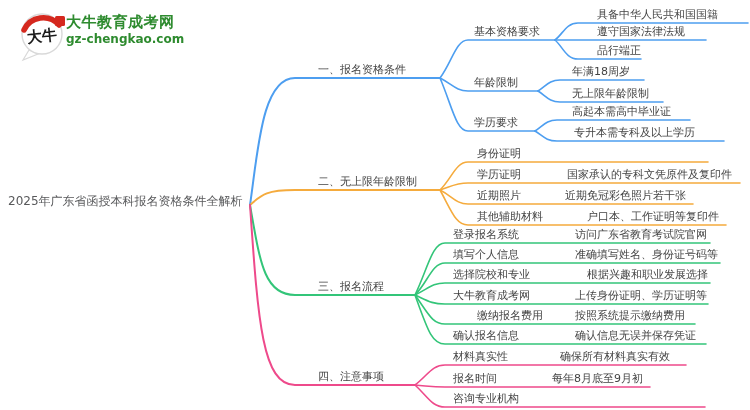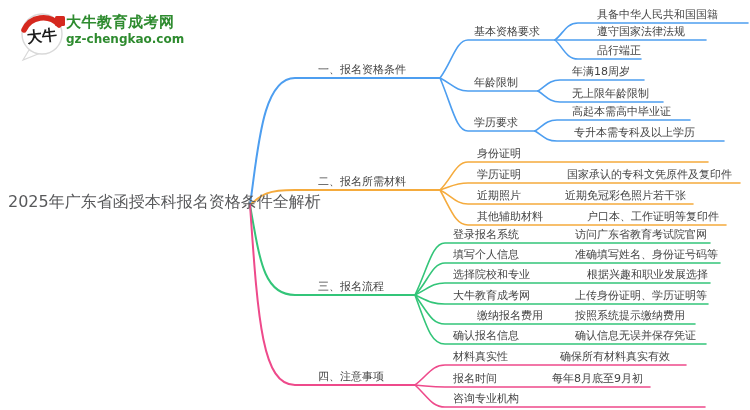--- a/index.html
+++ b/index.html
@@ -7,21 +7,21 @@
          font-family:"DejaVu Sans","Liberation Sans",sans-serif;}
   svg.wires{position:absolute;left:0;top:0;width:750px;height:410px;}
   .wires path{fill:none;stroke-linecap:round;}
   .c1{stroke:#4d9ef0;}
   .c2{stroke:#f5ab3d;}
   .c3{stroke:#33c579;}
   .c4{stroke:#ee4a8b;}
   .w2{stroke-width:2px;}
   .w1{stroke-width:1.6px;}
   .n{position:absolute;font-size:11px;line-height:13px;color:#434343;white-space:nowrap;}
-  .root-title{font-size:16px;color:#58595b;}
+  .root-title{font-size:12px;color:#58595b;}
   .logo-name{position:absolute;left:66px;top:13px;font-size:15px;font-weight:bold;color:#2e8b2f;letter-spacing:.5px;}
   .logo-url{position:absolute;left:66px;top:32px;font-size:12px;font-weight:bold;color:#2e8b2f;}
   .logo-svg{position:absolute;left:12px;top:6px;}
 </style>
 </head>
 <body>
 
 <div class="stage">
 
   <svg class="wires" viewBox="0 0 750 410">
@@ -79,21 +79,21 @@
   <div class="n" style="left:597px;top:8px;">具备中华人民共和国国籍</div>
   <div class="n" style="left:597px;top:25px;">遵守国家法律法规</div>
   <div class="n" style="left:597px;top:44px;">品行端正</div>
   <div class="n" style="left:474px;top:76px;">年龄限制</div>
   <div class="n" style="left:572px;top:65px;">年满18周岁</div>
   <div class="n" style="left:572px;top:87px;">无上限年龄限制</div>
   <div class="n" style="left:474px;top:116px;">学历要求</div>
   <div class="n" style="left:572px;top:105px;">高起本需高中毕业证</div>
   <div class="n" style="left:574px;top:126px;">专升本需专科及以上学历</div>
 
-  <div class="n" style="left:318px;top:175px;">二、报名所需材料</div>
+  <div class="n" style="left:318px;top:175px;">二、无上限年龄限制</div>
   <div class="n" style="left:477px;top:147px;">身份证明</div>
   <div class="n" style="left:477px;top:168px;">学历证明</div>
   <div class="n" style="left:567px;top:168px;">国家承认的专科文凭原件及复印件</div>
   <div class="n" style="left:477px;top:189px;">近期照片</div>
   <div class="n" style="left:565px;top:189px;">近期免冠彩色照片若干张</div>
   <div class="n" style="left:477px;top:210px;">其他辅助材料</div>
   <div class="n" style="left:587px;top:210px;">户口本、工作证明等复印件</div>
 
   <div class="n" style="left:318px;top:280px;">三、报名流程</div>
   <div class="n" style="left:453px;top:228px;">登录报名系统</div>

